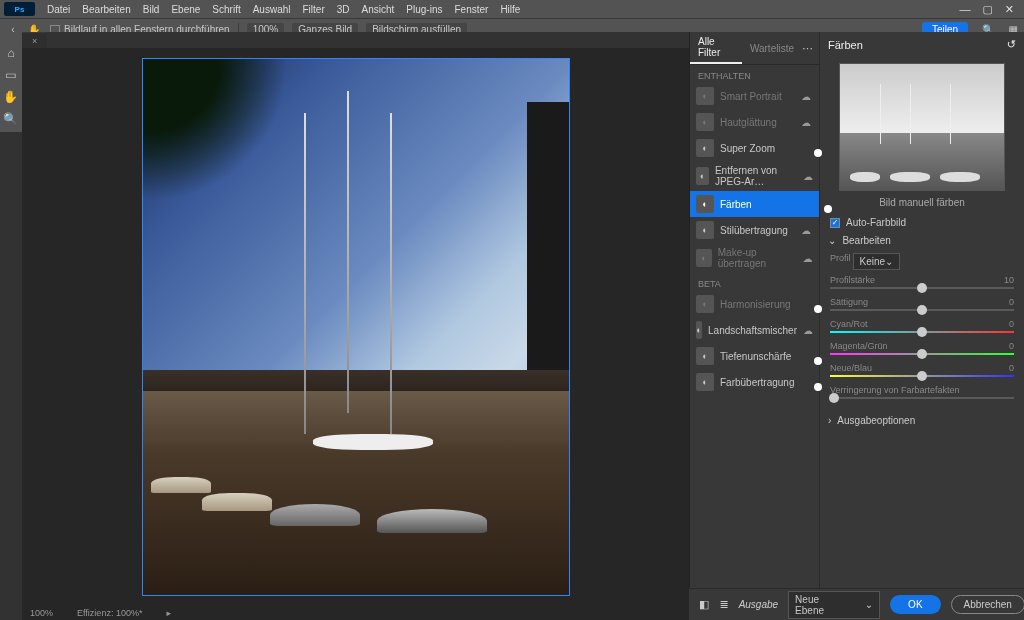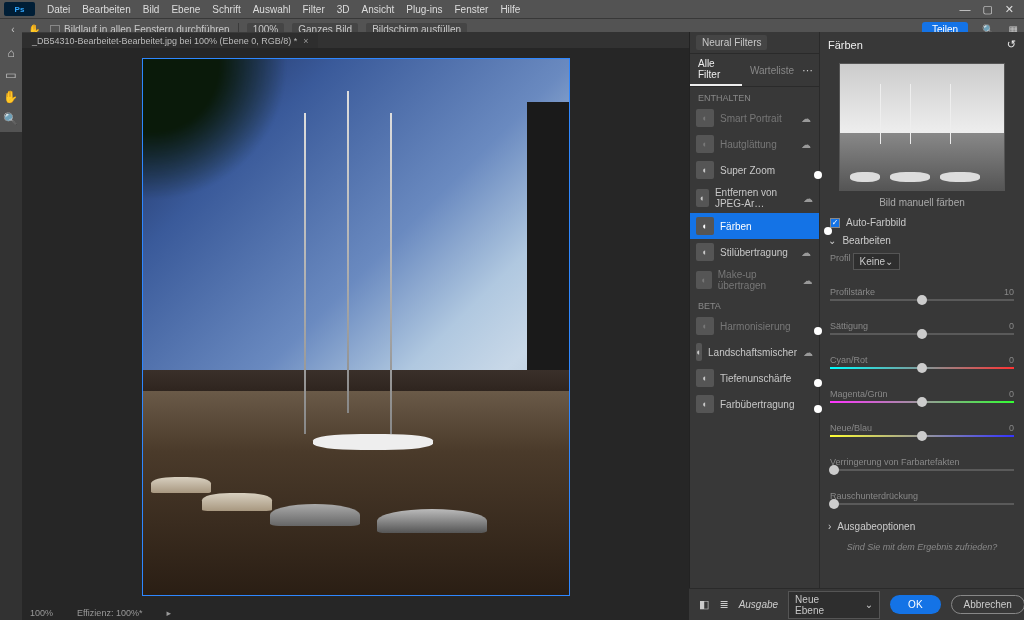--- a/index.html
+++ b/index.html
@@ -58,21 +58,21 @@
   .toggle.on .knob { left:11px; }
   .cloud { width:12px; height:10px; color:#999; }
   .preview { margin:6px auto; width:166px; height:128px; background:#1a1a1a; border:1px solid #555; position:relative; overflow:hidden; }
   .preview .psky { position:absolute; inset:0; background:linear-gradient(180deg,#ccc,#eee 55%,#888 55%,#555); filter:grayscale(1); }
   .preview .pboat { position:absolute; bottom:8px; left:10px; width:30px; height:10px; background:#ddd; border-radius:40%; }
   .preview .pboat2 { left:50px; width:40px; }
   .preview .pboat3 { left:100px; width:40px; }
   .preview .pmast { position:absolute; width:1px; background:#eee; top:20px; height:60px; }
   .caption { text-align:center; font-size:10px; color:#aaa; margin-bottom:6px; }
   .row { display:flex; align-items:center; padding:3px 10px; gap:6px; font-size:10px; }
-  .slider-row { padding:2px 10px 6px;margin-top:12px; }
+  .slider-row { padding:2px 10px 6px; }
   .slider-label { display:flex; justify-content:space-between; font-size:9px; color:#888; margin-bottom:2px; }
   .slider-track { height:2px; background:#5a5a5a; position:relative; width:100%; }
   .slider-track.cy { background:linear-gradient(90deg,#0ff,#f33); }
   .slider-track.mg { background:linear-gradient(90deg,#f3f,#3f3); }
   .slider-track.yb { background:linear-gradient(90deg,#ff3,#33f); }
   .slider-thumb { position:absolute; width:10px; height:10px; background:#ccc; border-radius:50%; top:-4px; transform:translateX(-50%); }
   .dropdown { background:#2e2e2e; border:1px solid #555; padding:2px 6px; display:flex; justify-content:space-between; align-items:center; font-size:10px; cursor:pointer; }
   .checkbox { width:10px; height:10px; border:1px solid #888; background:#1473e6; display:flex; align-items:center; justify-content:center; color:#fff; font-size:8px; }
   .section-hdr { display:flex; align-items:center; gap:6px; padding:4px 8px; font-size:10px; color:#ccc; cursor:pointer; }
   .bottom-bar { position:absolute; left:689px; right:0; bottom:0; height:32px; background:#383838; border-top:1px solid #2a2a2a; display:flex; align-items:center; gap:10px; padding:0 10px; }
@@ -125,21 +125,20 @@
 
 <div class="toolbar">
   <div class="t">⌂</div>
   <div class="t">▭</div>
   <div class="t">✋</div>
   <div class="t">🔍</div>
 </div>
 
 <div class="doctab-row">
   <div class="doctab">
-    <span>_DB54310-Bearbeitet-Bearbeitet.jpg bei 100% (Ebene 0, RGB/8) *</span>
     <span class="x">×</span>
   </div>
 </div>
 
 <div class="canvas-area">
   <div class="canvas">
     <div class="sky"></div>
     <div class="leaves"></div>
     <div class="building"></div>
     <div class="pier"></div>
@@ -157,23 +156,20 @@
 
 <div class="statusbar">
   <span>100%</span>
   <span>Effizienz: 100%*</span>
   <span>▸</span>
 </div>
 
 <div class="right">
 
   <div class="panel-left">
-    <div class="panel-header">
-      <span style="background:#454545;padding:2px 6px;border-radius:2px;">Neural Filters</span>
-    </div>
     <div style="display:flex;border-bottom:1px solid #2a2a2a;align-items:center;">
       <div class="panel-tab active">Alle Filter</div>
       <div class="panel-tab">Warteliste</div>
       <span style="margin-left:auto;padding-right:6px;">⋯</span>
     </div>
     <div class="group-label">ENTHALTEN</div>
 
     <div class="filter-item disabled">
       <div class="filter-thumb">◐</div>
       <span>Smart Portrait</span>
@@ -314,35 +310,26 @@
         </div>
     </div>
     <div class="slider-row">
       <div class="slider-label">
           <span>Verringerung von Farbartefakten</span>
         </div>
       <div class="slider-track">
           <div class="slider-thumb" style="left:2%;"></div>
         </div>
     </div>
-    <div class="slider-row">
-      <div class="slider-label">
-          <span>Rauschunterdrückung</span>
-        </div>
-      <div class="slider-track">
-          <div class="slider-thumb" style="left:2%;"></div>
-        </div>
-    </div>
 
     <div class="section-hdr" style="margin-top:6px;">
       <span>›</span>
       <span>Ausgabeoptionen</span>
     </div>
 
-    <div class="feedback">Sind Sie mit dem Ergebnis zufrieden?</div>
   </div>
 </div>
 
 <div class="bottom-bar">
   <div class="bb-ico">◧</div>
   <div class="bb-ico">≣</div>
   <span class="bb-label">Ausgabe</span>
   <div class="bb-drop">
     <span>Neue Ebene</span>
     <span>⌄</span>

